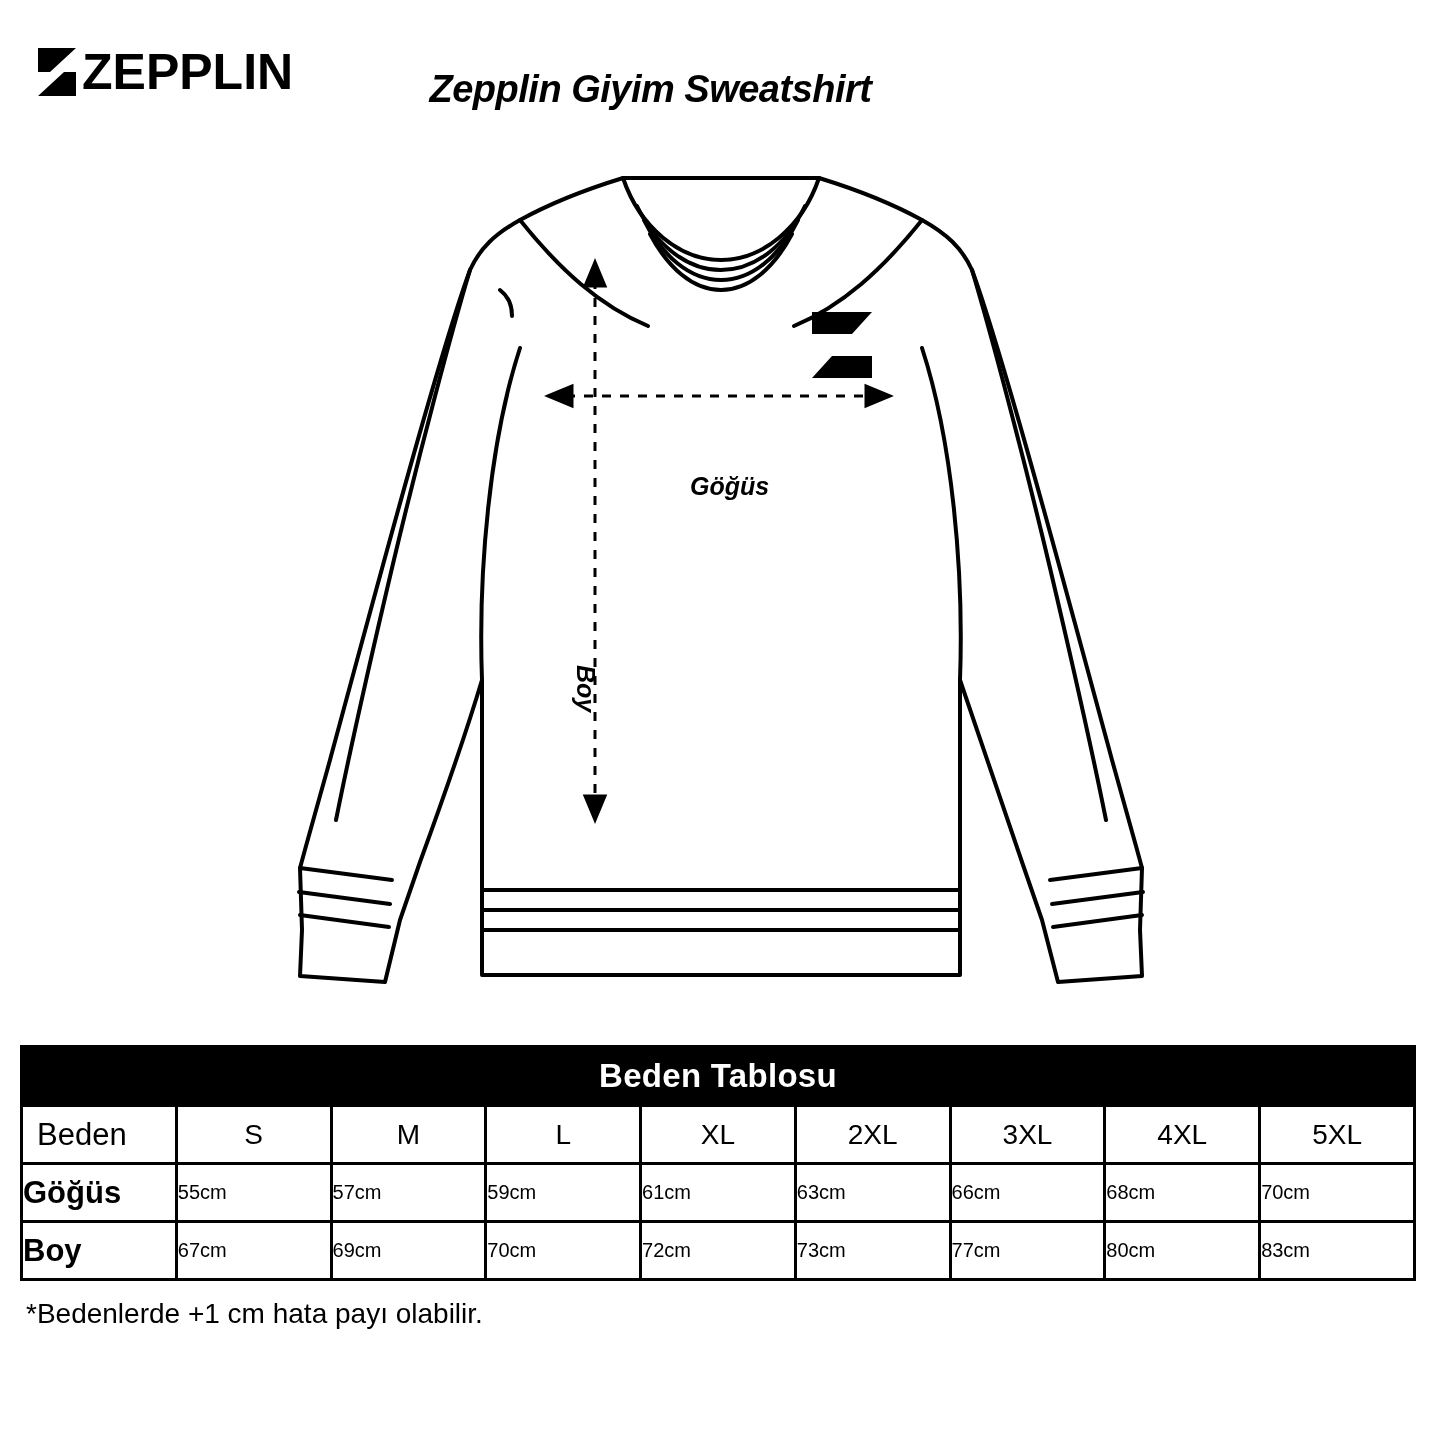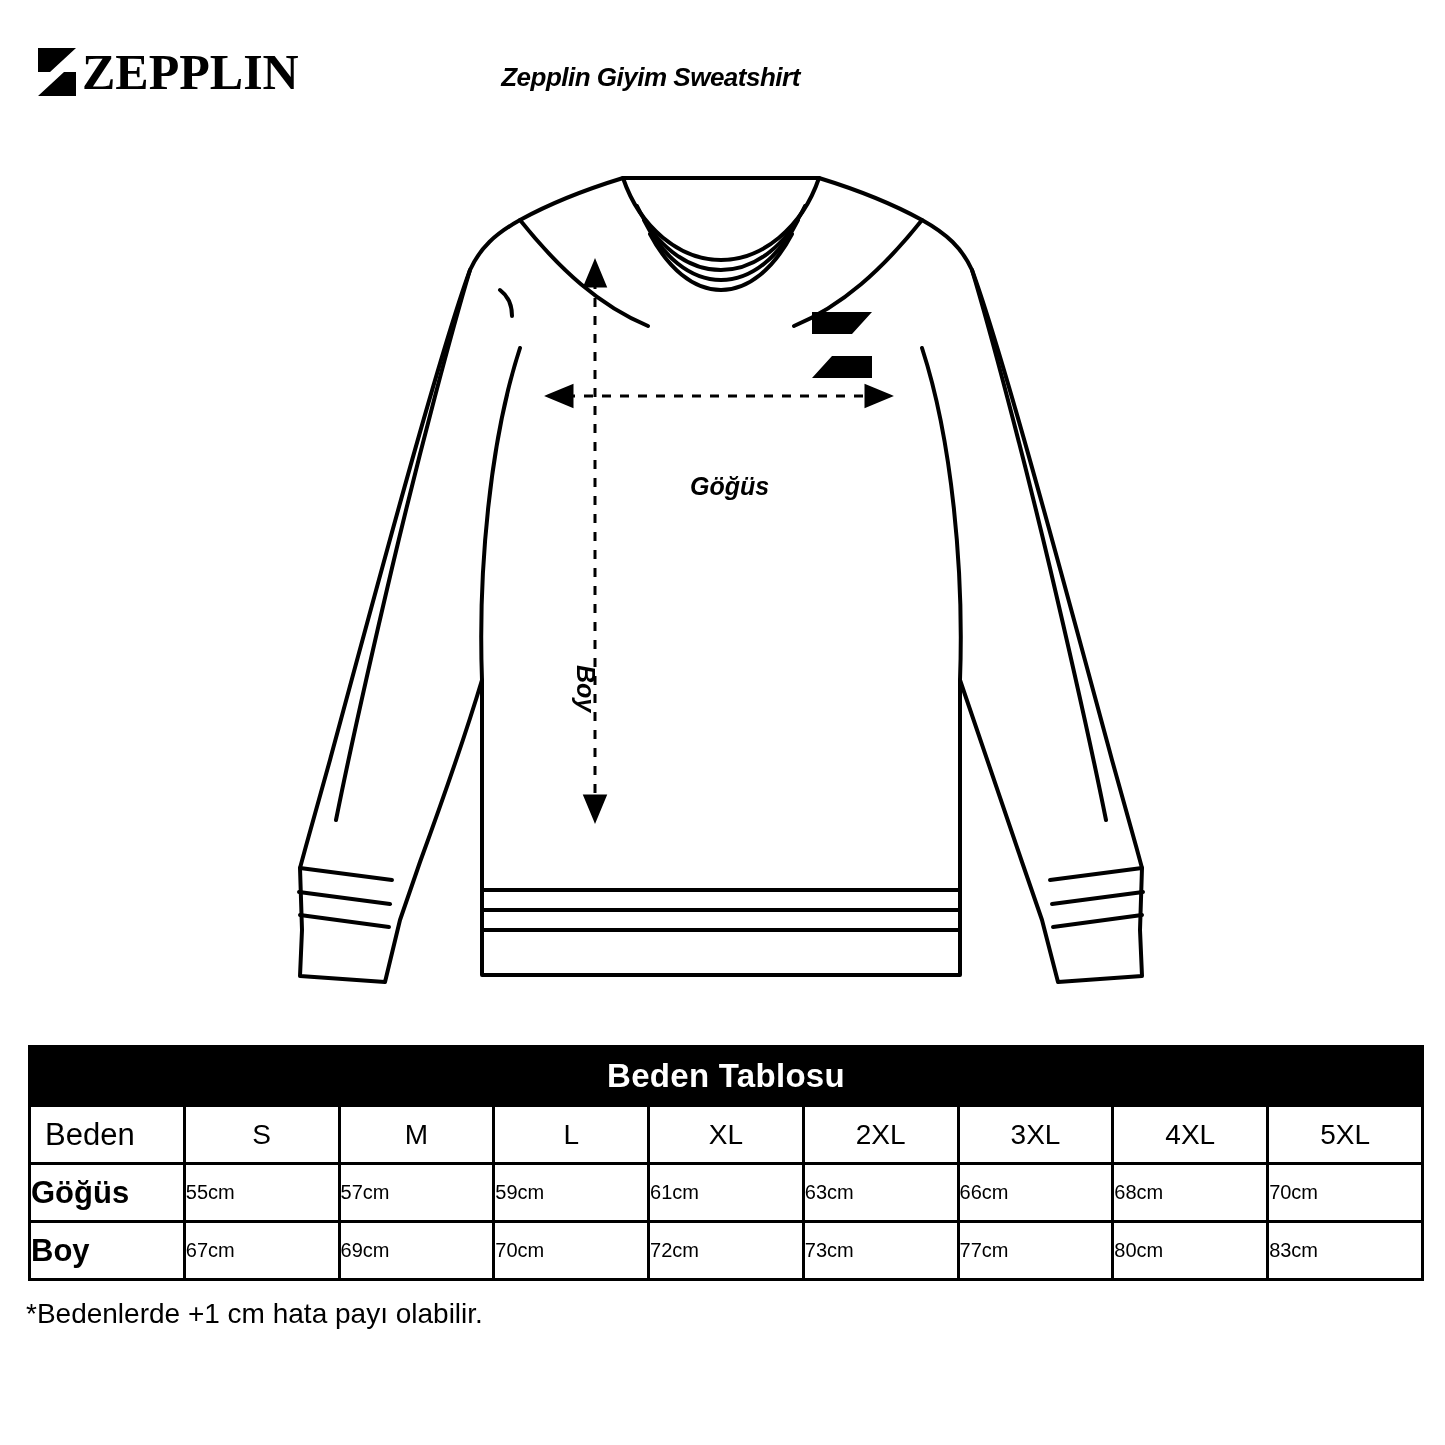--- a/index.html
+++ b/index.html
@@ -37,33 +37,33 @@
   }
   .brand-logo .zglyph {
     display: inline-block;
     width: 46px;
     height: 56px;
     margin-right: 2px;
     position: relative;
   }
   .brand-logo .zglyph svg { display:block; }
   .brand-logo .ztext {
-    font-family: Liberation Serif, serif;
+    font-family: Liberation Sans, sans-serif;
     font-weight: bold;
     font-size: 50px;
     letter-spacing: 0px;
   }
 
   .page-title {
     position: absolute;
     left: 0;
-    top: 62px;
+    top: 68px;
     width: 1301px;
     text-align: center;
-    font-size: 26px;
+    font-size: 38px;
     font-style: italic;
     letter-spacing: -0.5px;
   }
   .page-title .light { font-weight: 600; }
   .page-title .bold { font-weight: bold; }
 
   
   .illustration {
     position: absolute;
     left: 0;
@@ -91,21 +91,21 @@
     font-size: 25px;
     font-style: italic;
     font-weight: 600;
     transform: rotate(90deg);
     transform-origin: left top;
   }
 
   
   .table-wrap {
     position: absolute;
-    left: 28px;
+    left: 20px;
     top: 1045px;
     width: 1396px;
   }
   table.size-table {
     border-collapse: collapse;
     width: 1396px;
     table-layout: fixed;
   }
   table.size-table td, table.size-table th {
     border: 3px solid #000;

